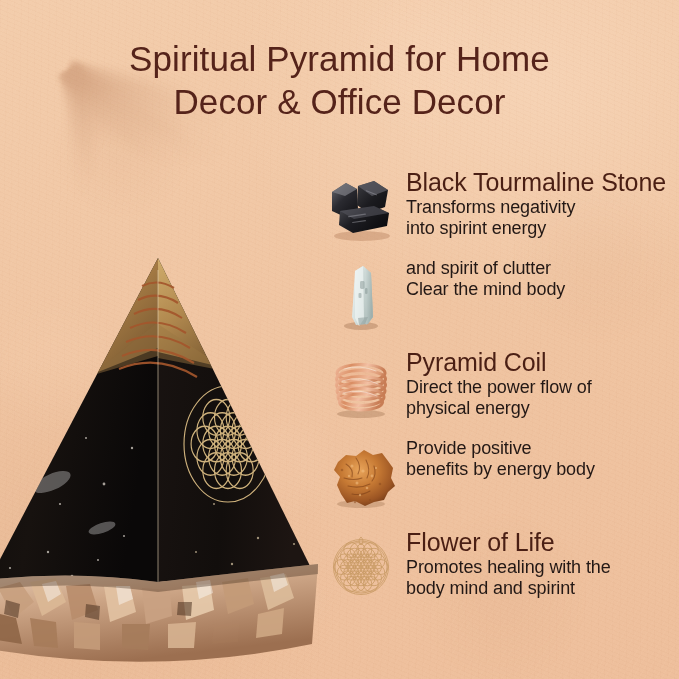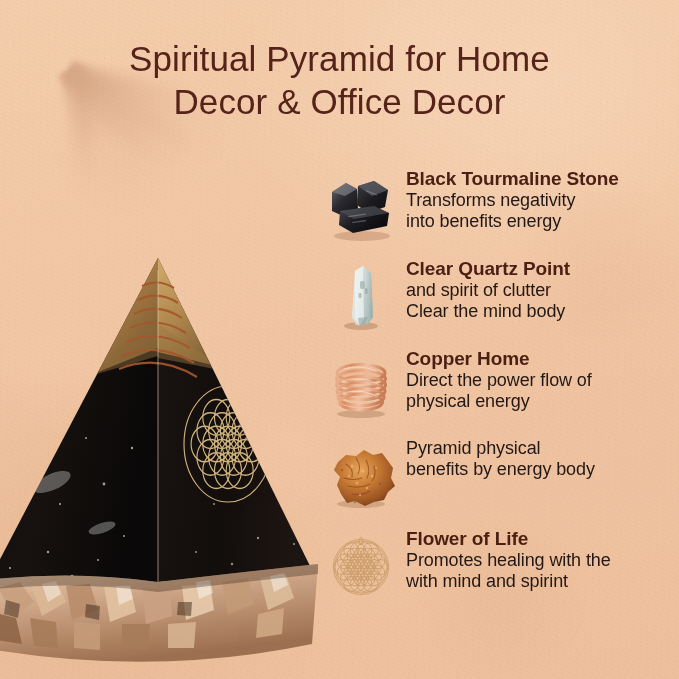--- a/index.html
+++ b/index.html
@@ -93,22 +93,22 @@
   }
   .feature:last-child { height: 86px; }
   .ficon {
     position: absolute;
     left: 0; top: 2px;
     width: 78px; height: 74px;
   }
   .ficon svg { display: block; width: 100%; height: 100%; }
   .fhead {
     color: #4a1f14;
-    font-size: 19px;
-    font-weight: bold;
+    font-size: 25px;
+    font-weight: normal;
     line-height: 1.12;
     letter-spacing: -.1px;
     margin: 0 0 1px 0;
     white-space: nowrap;
   }
   .fbody {
     color: #231815;
     font-size: 18px;
     font-weight: 400;
     line-height: 1.17;
@@ -342,21 +342,21 @@
           <g fill="#9a9aa2" opacity=".5">
             <rect x="26" y="46" width="18" height="1.3" rx=".6" transform="rotate(-8 26 46)"></rect>
             <rect x="30" y="52" width="14" height="1.1" rx=".5" transform="rotate(-8 30 52)"></rect>
             <rect x="44" y="20" width="12" height="1.1" rx=".5" transform="rotate(22 44 20)"></rect>
           </g>
         </svg>
       </div>
       <div class="fhead">Black Tourmaline Stone</div>
       <div class="fbody">
         <span>Transforms negativity</span>
-        <span>into benefits energy</span>
+        <span>into spirint energy</span>
       </div>
     </div>
 
     <div class="feature">
       <div class="ficon">
         <svg viewBox="0 0 78 74" xmlns="http://www.w3.org/2000/svg">
           <defs>
             <linearGradient id="qz1" x1="0" y1="0" x2="1" y2="0.4">
               <stop offset="0%" stop-color="#f2f6f5"></stop>
                 <stop offset="45%" stop-color="#d5e0de"></stop>
@@ -372,21 +372,20 @@
           <path d="M41 6 l8 7 2 44 -7 8 -1 -53 z" fill="url(#qz2)"></path>
           <path d="M33 11 l8 -5 1 53 -5 7 -4 -8 z" fill="#eef4f3" opacity=".72"></path>
           <g opacity=".45" fill="#7d8e8c">
             <rect x="38" y="21" width="4.5" height="8" rx="1.4"></rect>
             <rect x="36.5" y="33" width="3" height="5" rx="1"></rect>
             <rect x="43" y="28" width="2.5" height="6" rx="1"></rect>
           </g>
           <path d="M36 58 l10 -1 -3 7 -6 1 z" fill="#8fa19e" opacity=".55"></path>
         </svg>
       </div>
-      <div class="fhead">Clear Quartz Point</div>
       <div class="fbody">
         <span>and spirit of clutter</span>
         <span>Clear the mind body</span>
       </div>
     </div>
 
     <div class="feature">
       <div class="ficon">
         <svg viewBox="0 0 78 74" xmlns="http://www.w3.org/2000/svg">
           <defs>
@@ -407,21 +406,21 @@
             <ellipse cx="39" cy="52" rx="21.5" ry="8"></ellipse>
           </g>
           <ellipse cx="39" cy="23" rx="21" ry="6.2" fill="#e9a882" opacity=".32"></ellipse>
           <g stroke="#ffffff" fill="none" stroke-width="1" opacity=".42" stroke-linecap="round">
             <path d="M22 19 q16 -5 32 2"></path>
             <path d="M20 31 q18 -6 36 3"></path>
             <path d="M21 43 q17 -5 34 3"></path>
           </g>
         </svg>
       </div>
-      <div class="fhead">Copper Home</div>
+      <div class="fhead">Pyramid Coil</div>
       <div class="fbody">
         <span>Direct the power flow of</span>
         <span>physical energy</span>
       </div>
     </div>
 
     <div class="feature">
       <div class="ficon">
         <svg viewBox="0 0 78 74" xmlns="http://www.w3.org/2000/svg">
           <defs>
@@ -455,21 +454,21 @@
           </g>
           <g opacity=".5" fill="#8a4a1d">
             <circle cx="20" cy="30" r="1.3"></circle>
               <circle cx="58" cy="44" r="1.3"></circle>
             <circle cx="33" cy="62" r="1.2"></circle>
               <circle cx="48" cy="60" r="1.1"></circle>
           </g>
         </svg>
       </div>
       <div class="fbody">
-        <span>Pyramid physical</span>
+        <span>Provide positive</span>
         <span>benefits by energy body</span>
       </div>
     </div>
 
     <div class="feature">
       <div class="ficon">
         <svg viewBox="0 0 78 74" xmlns="http://www.w3.org/2000/svg">
           <g transform="translate(39,37)" stroke="#c79a63" stroke-width=".85" fill="none" opacity=".95">
             <circle cx="0" cy="0" r="27.5"></circle>
             <circle cx="0" cy="0" r="26"></circle>
@@ -512,18 +511,18 @@
               <circle cx="3.25" cy="-16.89" r="7.5"></circle>
                 <circle cx="-3.25" cy="-16.89" r="7.5"></circle>
             </g>
             <path d="M0 -30 q4 4 0 8 q-4 -4 0 -8z"></path>
           </g>
         </svg>
       </div>
       <div class="fhead">Flower of Life</div>
       <div class="fbody">
         <span>Promotes healing with the</span>
-        <span>with mind and spirint</span>
+        <span>body mind and spirint</span>
       </div>
     </div>
 
   </div>
 </div>
 
 </body></html>

